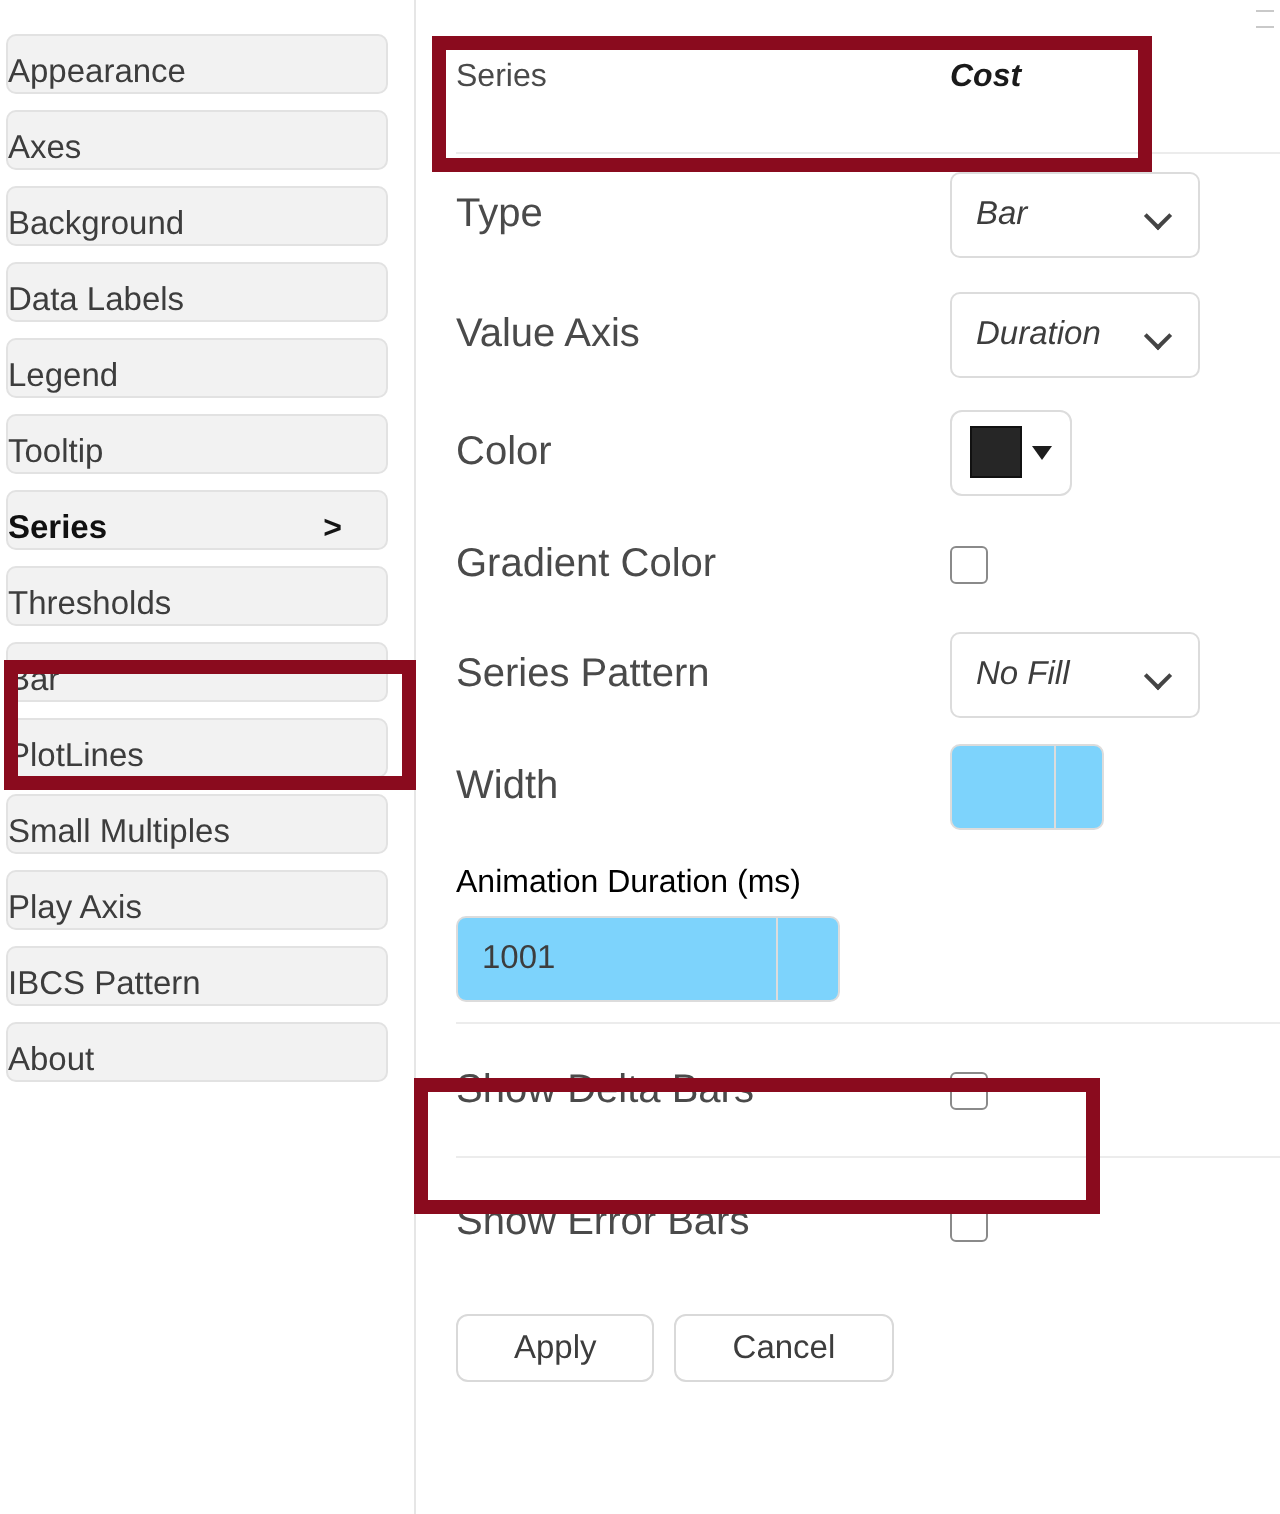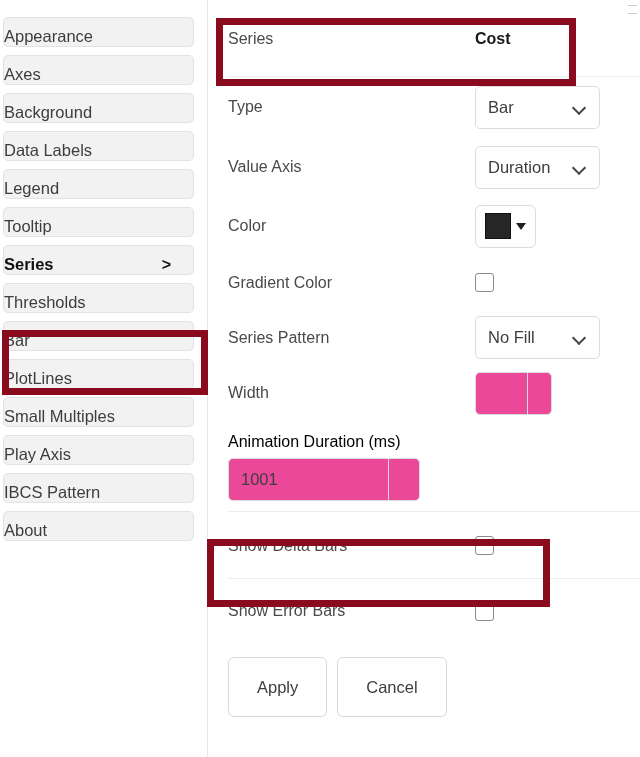--- a/index.html
+++ b/index.html
@@ -67,27 +67,28 @@
   }
   .prow {
     position: relative;
     display: flex;
     align-items: center;
     padding-left: 20px;
     padding-right: 10px;
   }
   .prow .plabel {
     color: #4a4a4a;
-    font-size: 16px;
+    font-size: 20px;
     white-space: nowrap;
   }
   .prow .pctl {
     position: absolute;
     left: 267px;
     display: flex;
+    font-style: italic;
   }
   .rowline {
     position: absolute;
     left: 20px; right: 0;
     bottom: 0;
     height: 1px;
     background: #ececec;
   }
 
   
@@ -161,21 +162,21 @@
     border-radius: 3px;
     background: #fff;
     cursor: pointer;
   }
 
   
   .stepper {
     height: 43px;
     border: 1px solid #dcdcdc;
     border-radius: 5px;
-    background: #ec4899;
+    background: #7dd3fc;
     display: flex;
     align-items: stretch;
     overflow: hidden;
   }
   .stepper .sfield {
     flex: 1 1 auto;
     display: flex;
     align-items: center;
     padding: 0 12px;
     font-size: 16.5px;
@@ -199,21 +200,21 @@
 
   
   .btnrow {
     display: flex;
     gap: 10px;
     padding-left: 20px;
     padding-top: 14px;
   }
   .btn {
     min-width: 73px;
-    height: 60px;
+    height: 34px;
     border: 1px solid #d9d9d9;
     border-radius: 6px;
     background: #fff;
     font-size: 16.5px;
     color: #3d3d3d;
     font-family: "Liberation Sans", sans-serif;
     cursor: pointer;
     padding: 0 28px;
   }
 

